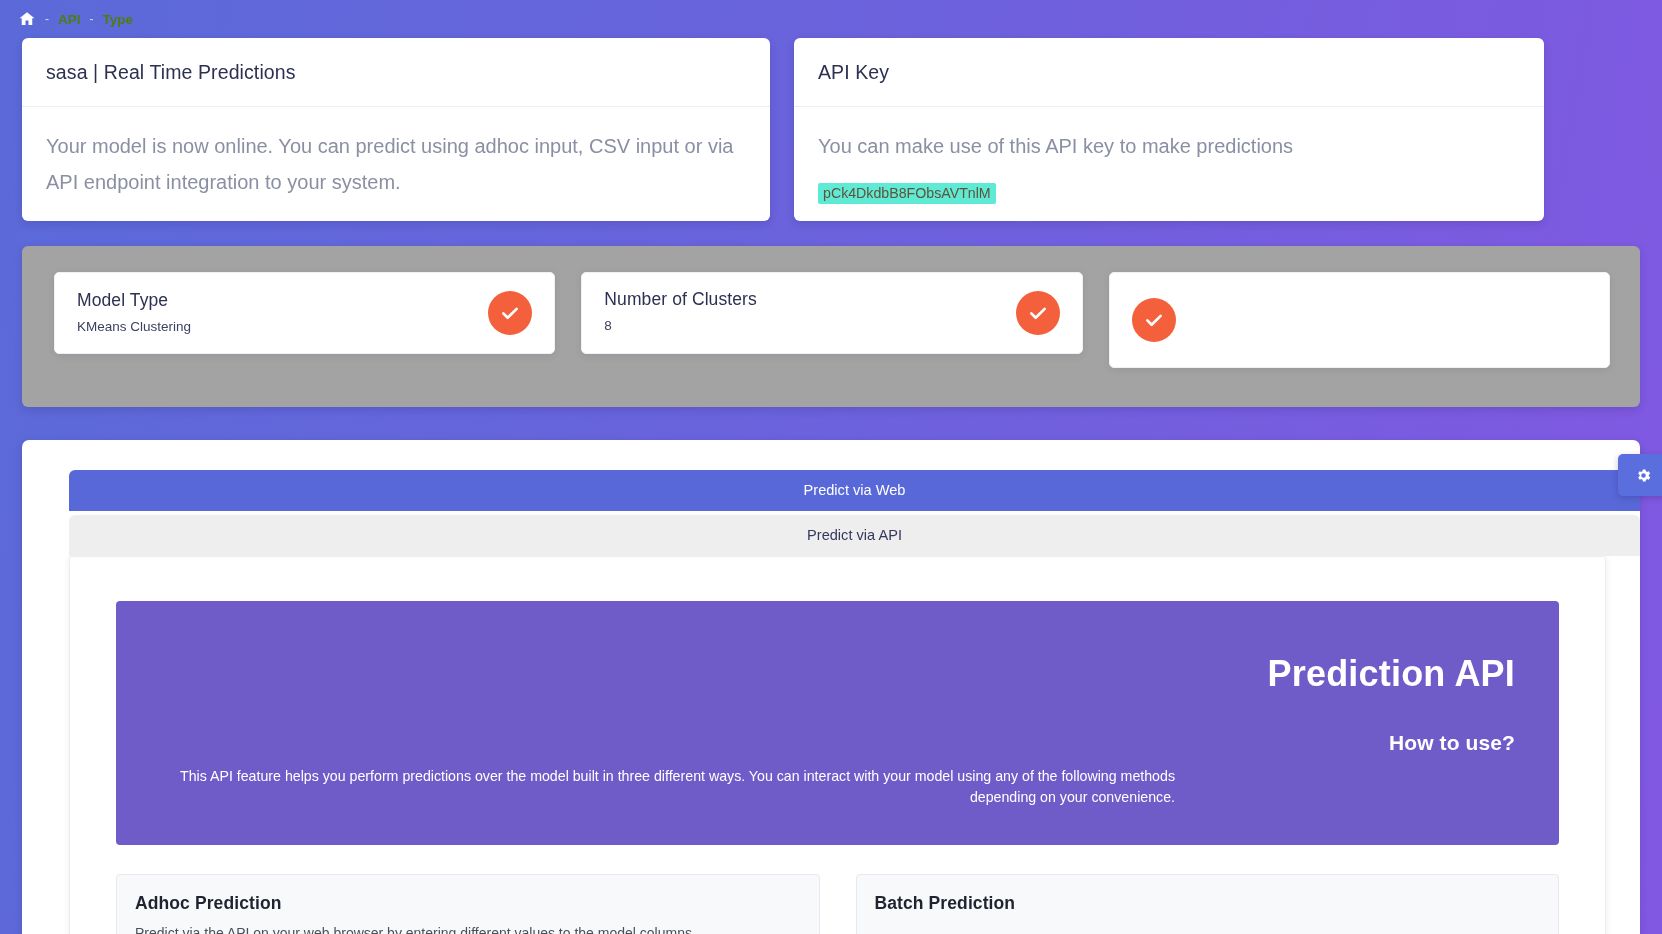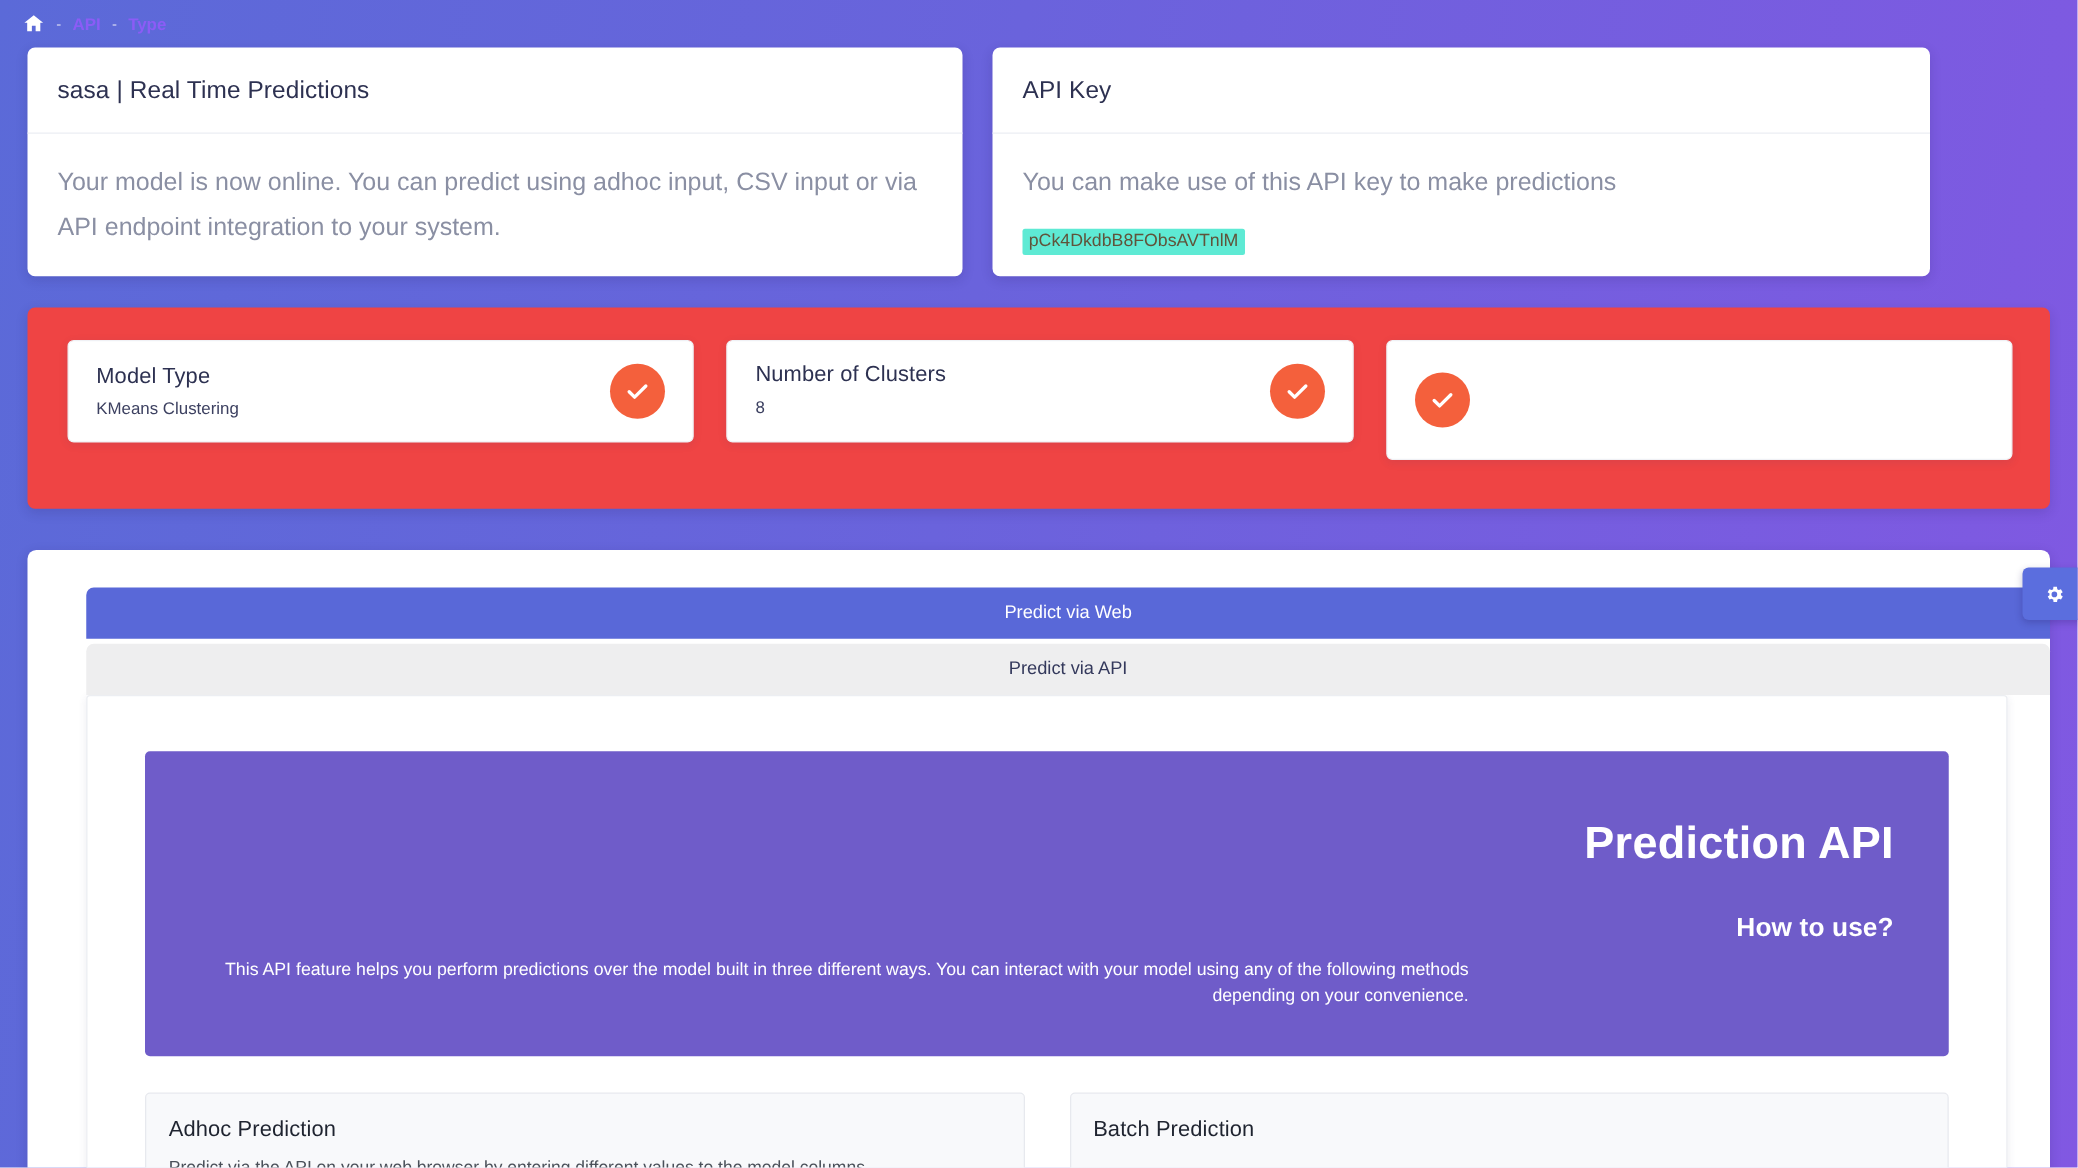--- a/index.html
+++ b/index.html
@@ -20,21 +20,21 @@
     display: flex;
     align-items: center;
     padding-left: 18px;
     gap: 9px;
     font-size: 13.5px;
     font-weight: bold;
     color: #ffffff;
   }
   .breadcrumb .home-ico { display: block; width: 18px; height: 18px; }
   .breadcrumb .sep { color: #d6d8f3; font-weight: normal; font-size: 12px; }
-  .breadcrumb a { color: #8b5cf6; text-decoration: none; }
+  .breadcrumb a { color: #4d7c0f; text-decoration: none; }
 
   
   .top-row {
     display: flex;
     gap: 24px;
     padding: 0 22px;
     align-items: flex-start;
   }
   .card {
     background: #ffffff;
@@ -65,21 +65,21 @@
     background: #5eead4;
     color: #60533a;
     font-size: 14.2px;
     padding: 2px 5px 3px 5px;
     border-radius: 2px;
   }
 
   
   .stats-panel {
     margin: 25px 22px 0 22px;
-    background: #ef4444;
+    background: #a3a3a3;
     border-radius: 6px;
     box-shadow: 0 3px 9px rgba(30,25,90,.16);
     height: 161px;
     position: relative;
   }
   .stats-inner {
     display: flex;
     padding: 26px 30px 0 32px;
     gap: 26px;
     align-items: flex-start;
@@ -207,21 +207,21 @@
   .method-card {
     flex: 1;
     background: #f8f9fb;
     border: 1px solid #e7e9ee;
     border-radius: 4px;
     padding: 18px 18px 20px 18px;
   }
   .method-card h4 {
     font-size: 17.5px;
     color: #1f2430;
-    font-weight: normal;
+    font-weight: bold;
     letter-spacing: .1px;
   }
   .method-card p {
     font-size: 14px;
     color: #4a5059;
     line-height: 1.55;
     margin-top: 9px;
   }
 
   

